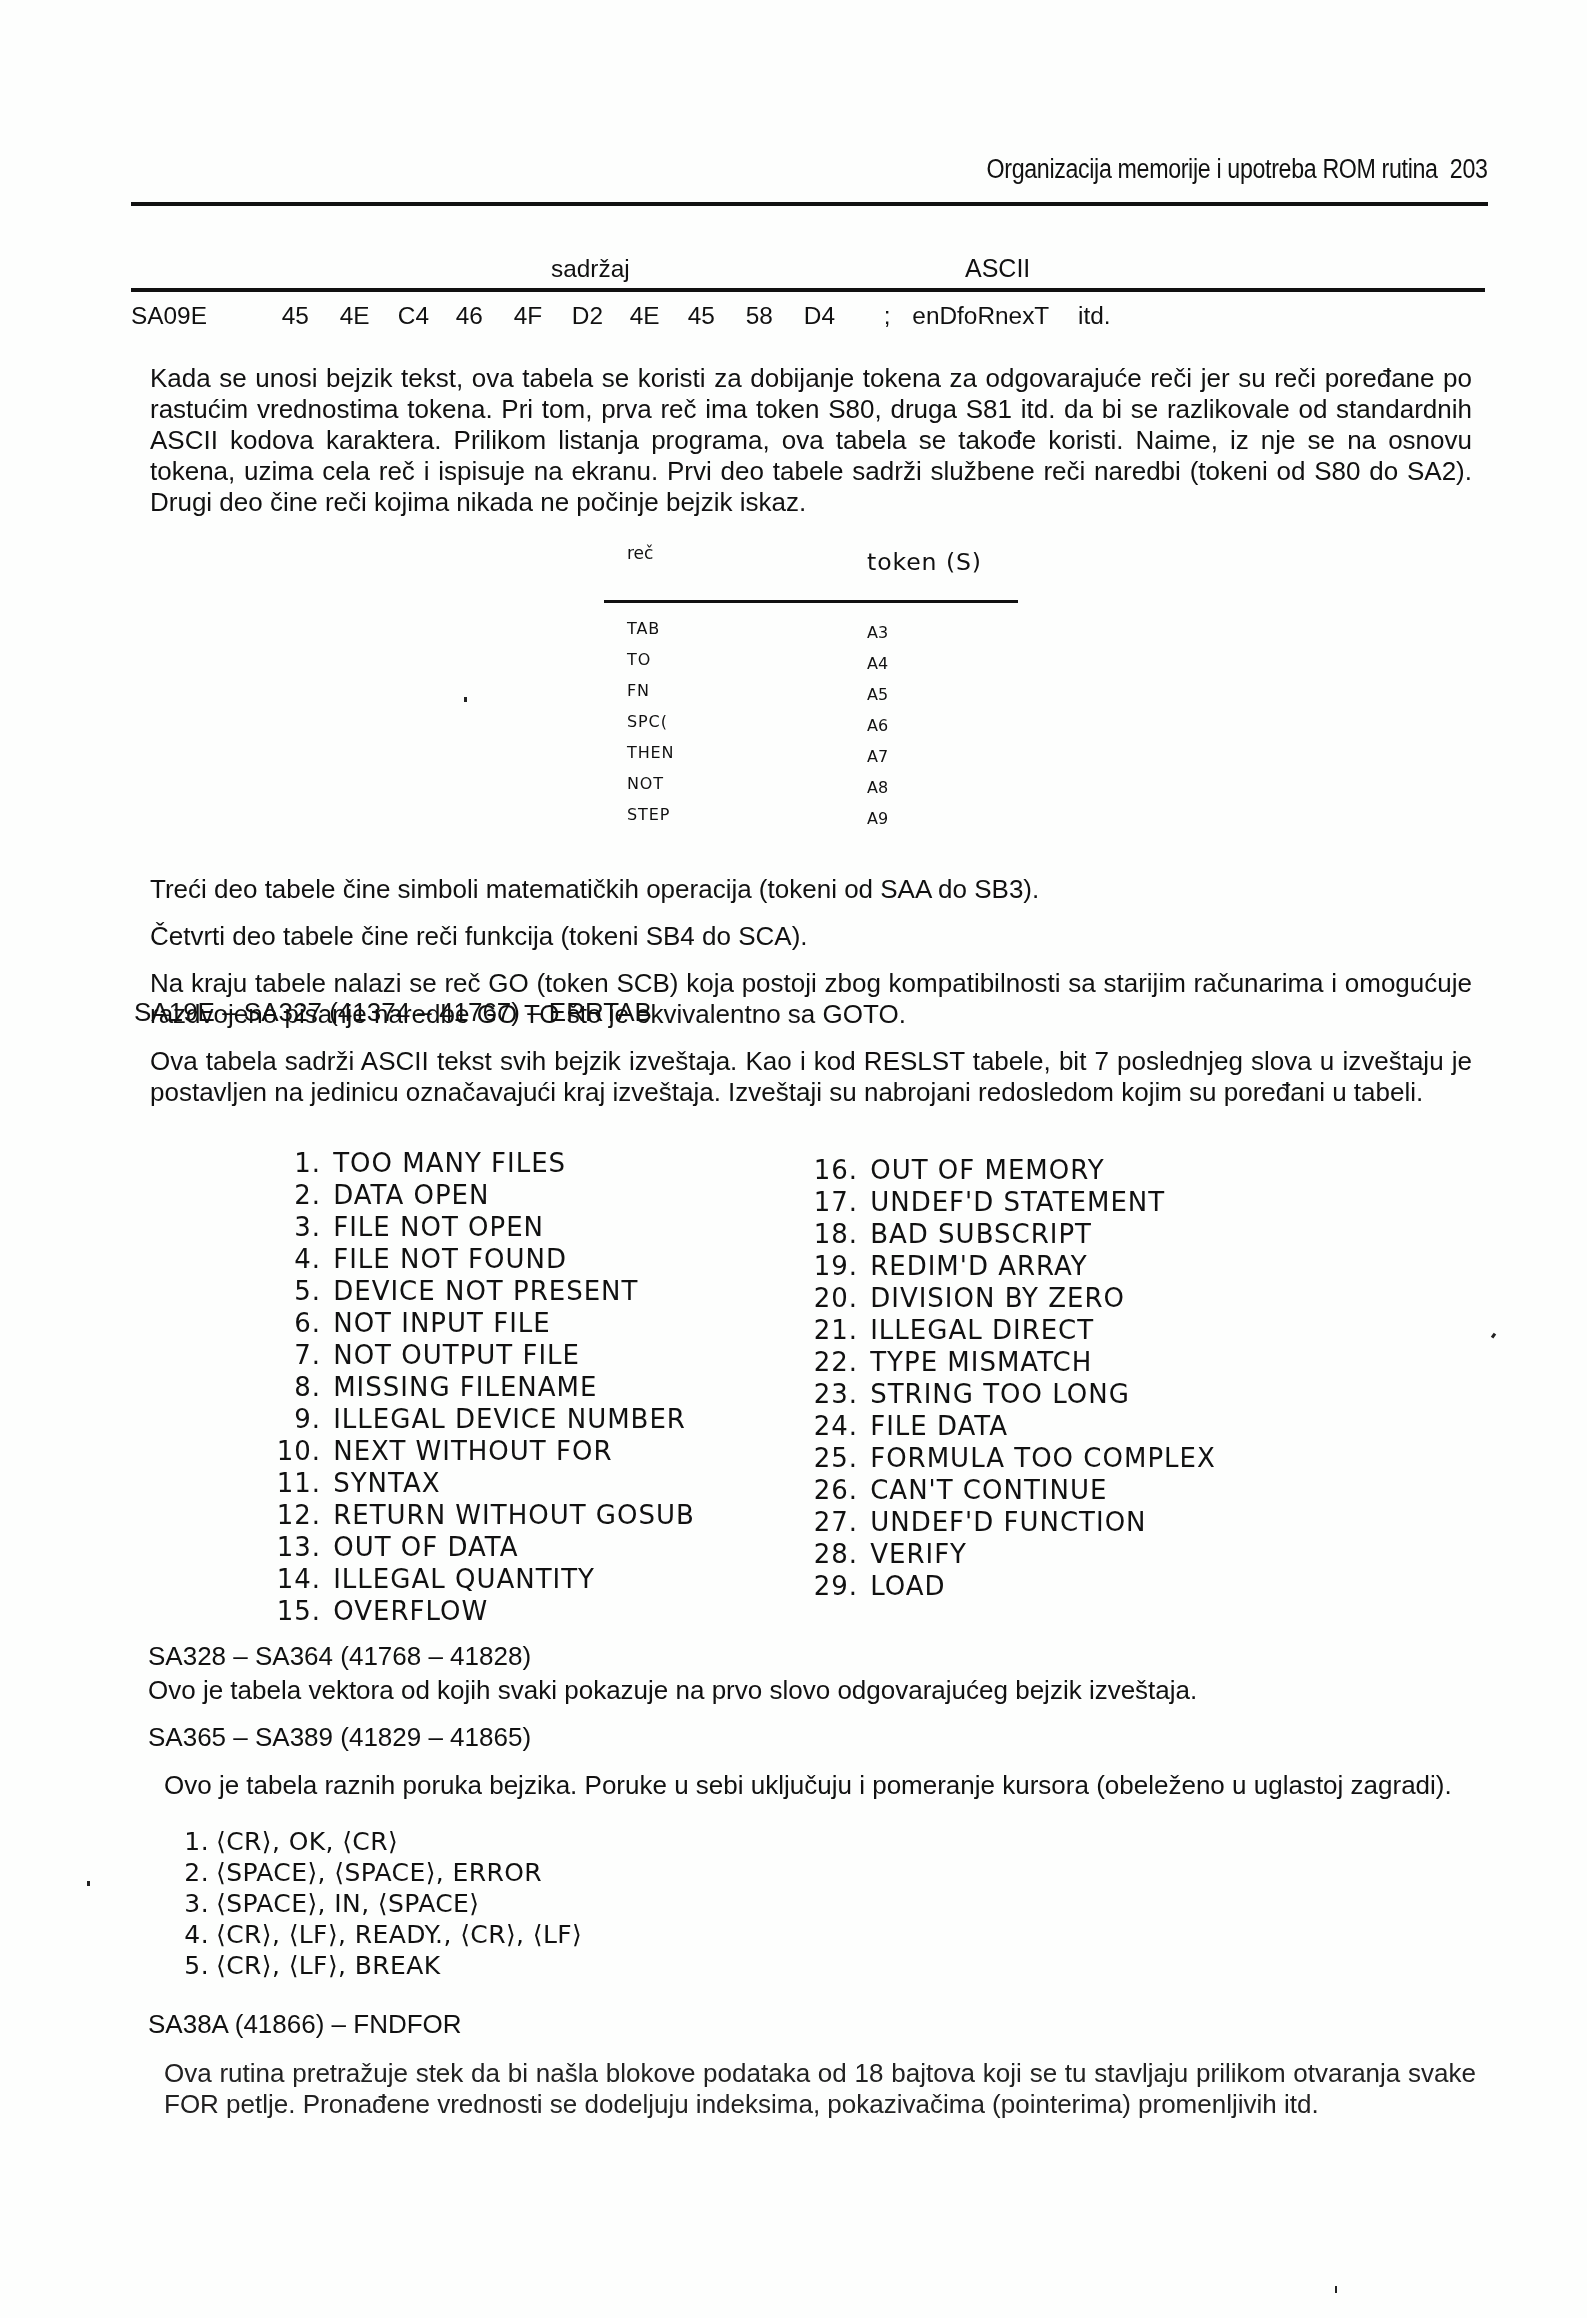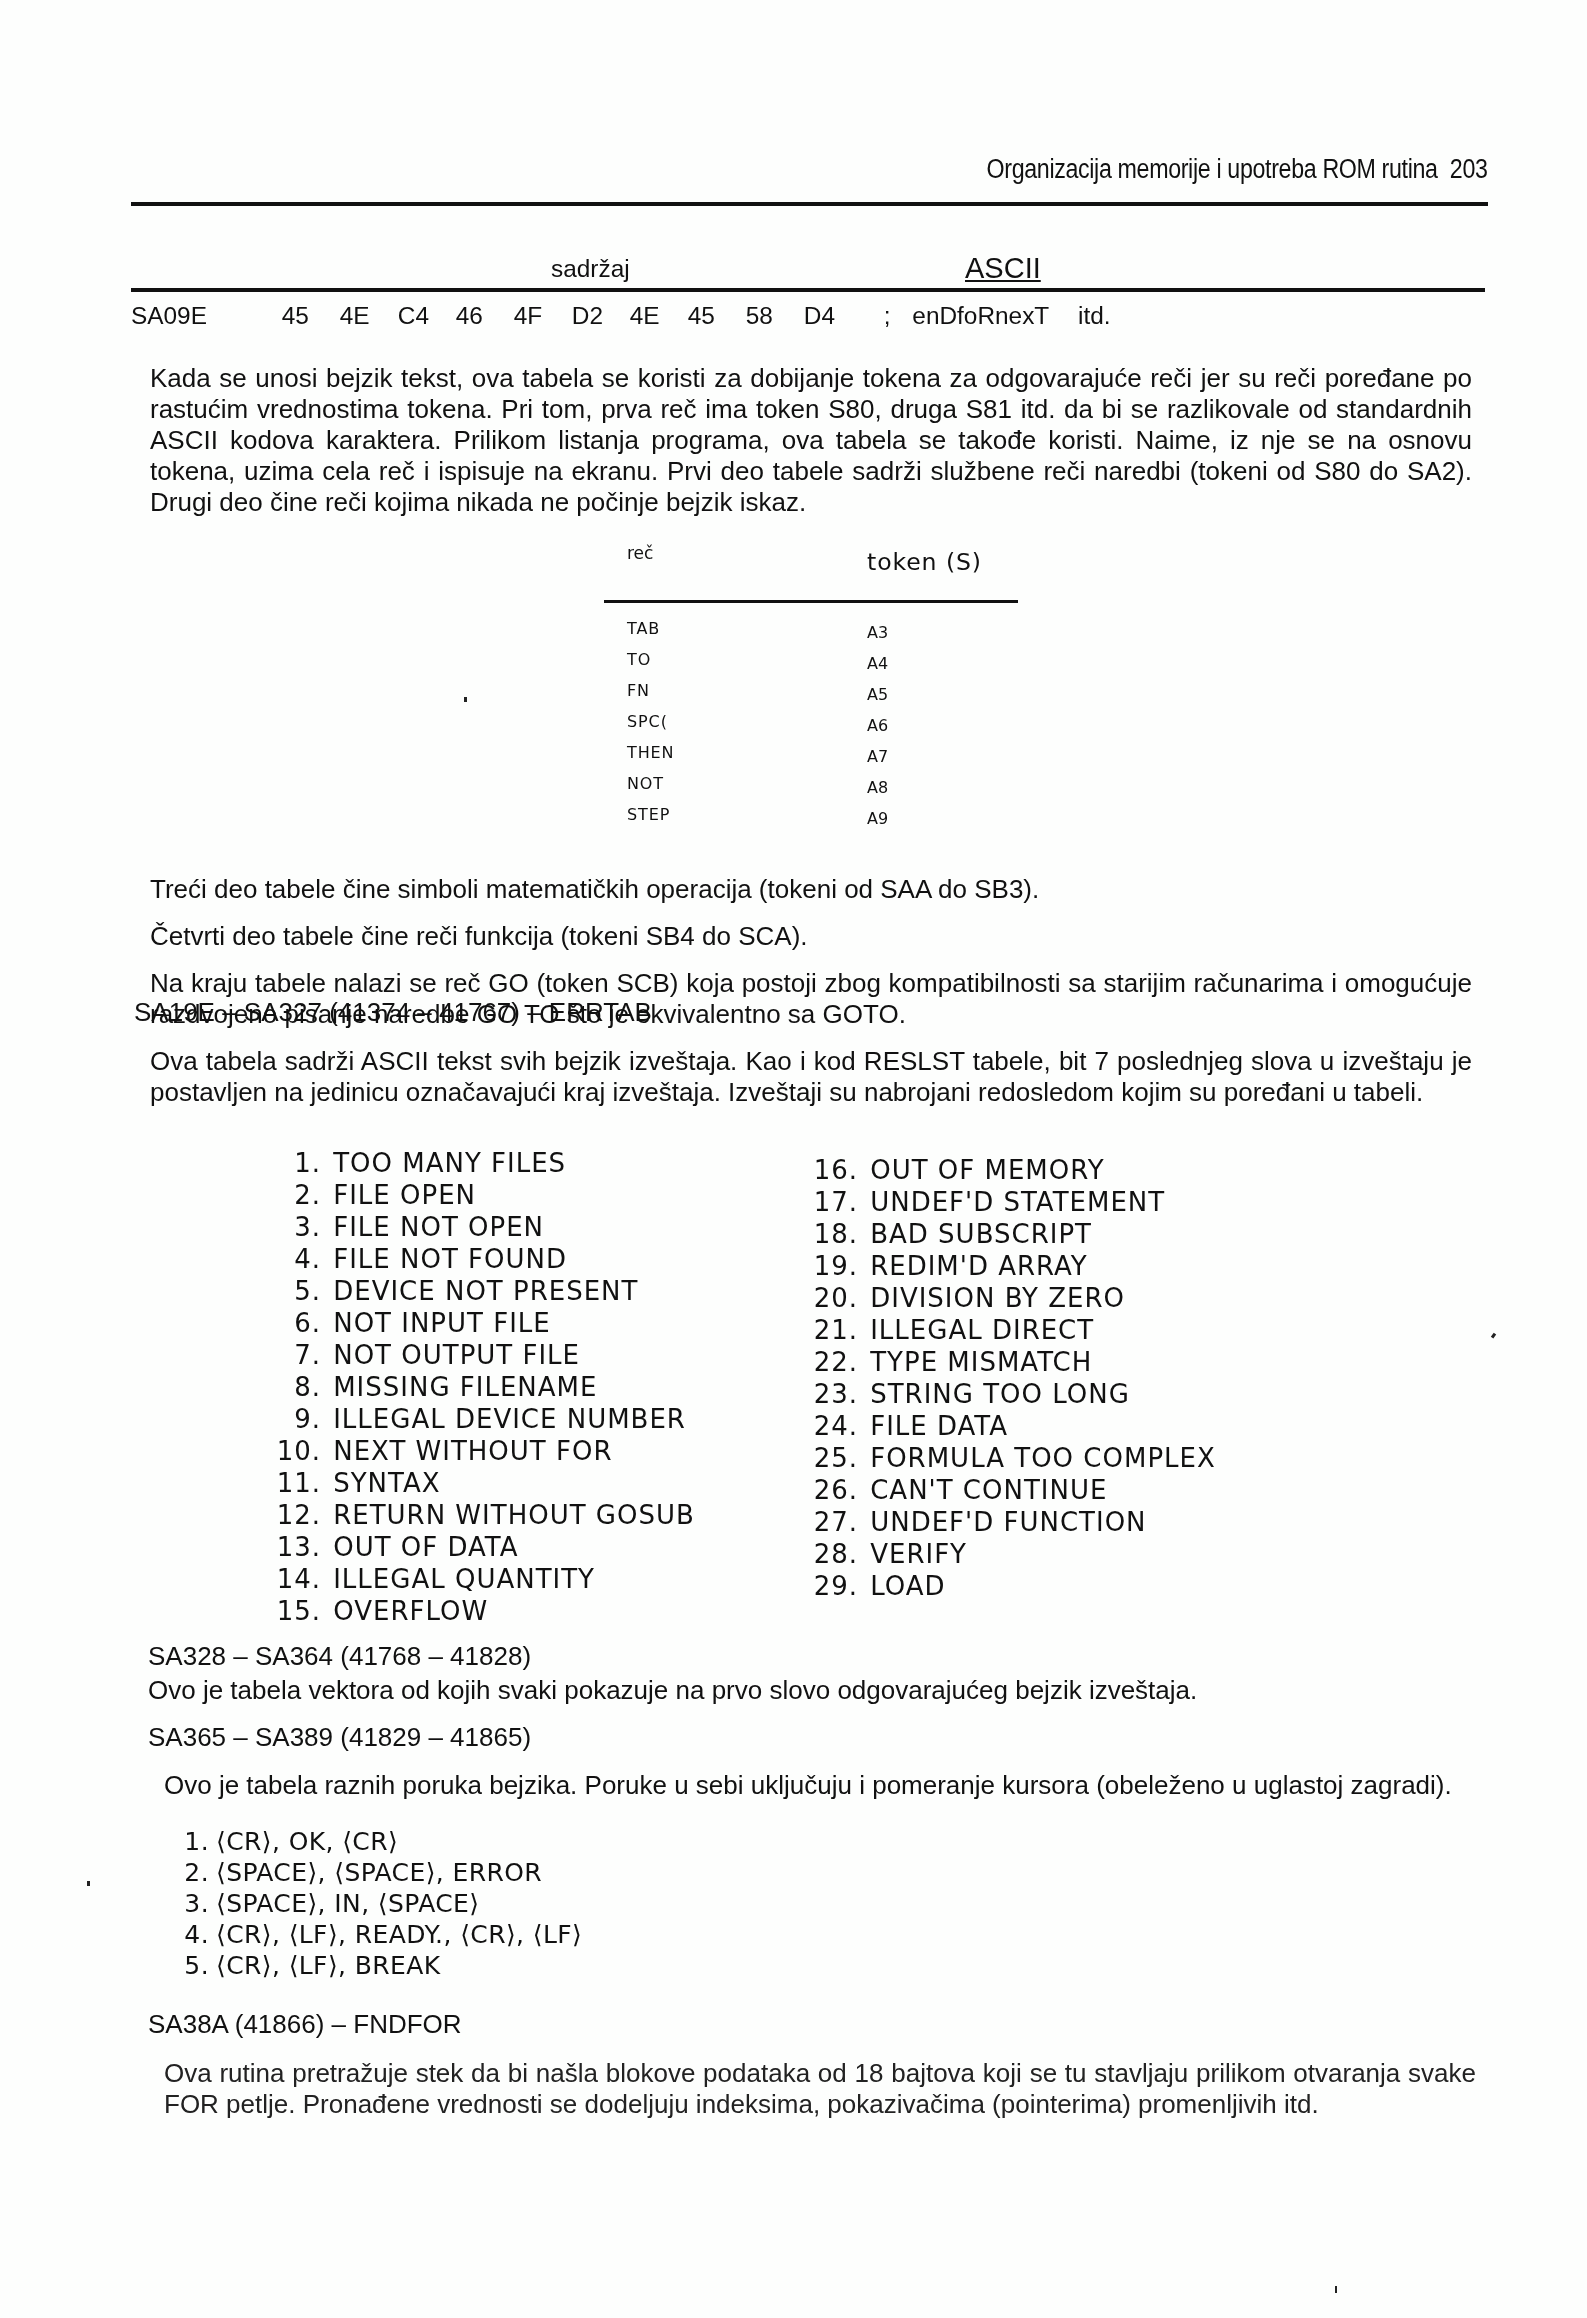--- a/index.html
+++ b/index.html
@@ -20,21 +20,21 @@
 </style>
 </head>
 <body>
 
 <div class="abs hdr cond">
   <span>Organizacija memorije i upotreba ROM rutina</span>&nbsp;&nbsp;<span>203</span>
 </div>
 <div class="rule" style="left:131px; top:202px; width:1357px; height:3.5px;"></div>
 
 <div class="abs body-text" style="left:551px; top:253px; font-size:24.4px;">sadržaj</div>
-<div class="abs body-text" style="left:965px; top:253px; font-size:29px;text-decoration:underline;">ASCII</div>
+<div class="abs body-text" style="left:965px; top:253px; font-size:25px;">ASCII</div>
 <div class="rule" style="left:131px; top:288px; width:1354px; height:3.5px;"></div>
 <div class="abs body-text" style="left:131px; top:300px; font-size:24.4px;">
   <span style="display:inline-block; width:144px;">SA09E</span>
   <span id="bytes"><span style="display: inline-block; width: 58px;">45</span><span style="display: inline-block; width: 58px;">4E</span><span style="display: inline-block; width: 58px;">C4</span><span style="display: inline-block; width: 58px;">46</span><span style="display: inline-block; width: 58px;">4F</span><span style="display: inline-block; width: 58px;">D2</span><span style="display: inline-block; width: 58px;">4E</span><span style="display: inline-block; width: 58px;">45</span><span style="display: inline-block; width: 58px;">58</span><span style="display: inline-block; width: 58px;">D4</span></span>
   <span style="display:inline-block; width:37px; text-align:center;">;</span>
   <span style="display:inline-block; margin-right:22px;">enDfoRnexT</span>
   <span>itd.</span>
 </div>
 
 <div class="para body-text" style="top:347px;">
@@ -75,21 +75,21 @@
   <p>Ova tabela sadrži ASCII tekst svih bejzik izveštaja. Kao i kod RESLST tabele, bit 7 poslednjeg slova u izveštaju je postavljen na jedinicu označavajući kraj izveštaja. Izveštaji su nabrojani redosledom kojim su poređani u tabeli.</p>
 </div>
 
 <div class="list" id="err-left" style="left:253px; top:1147px;">
     <div class="item">
       <span class="num">1.</span>
       <span>TOO MANY FILES</span>
     </div>
     <div class="item">
       <span class="num">2.</span>
-      <span>FILE OPEN</span>
+      <span>DATA OPEN</span>
     </div>
     <div class="item">
       <span class="num">3.</span>
       <span>FILE NOT OPEN</span>
     </div>
     <div class="item">
       <span class="num">4.</span>
       <span>FILE NOT FOUND</span>
     </div>
     <div class="item">

